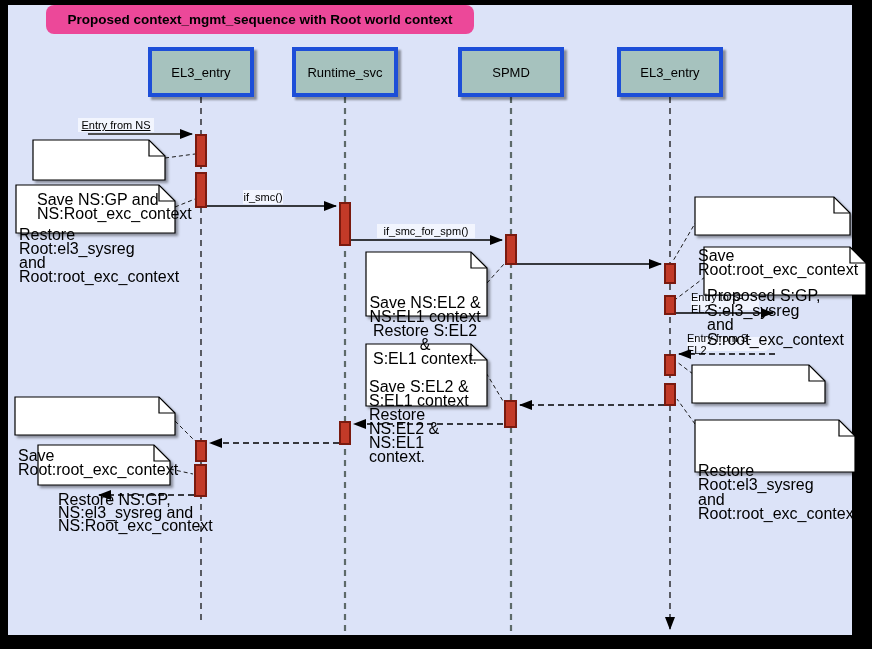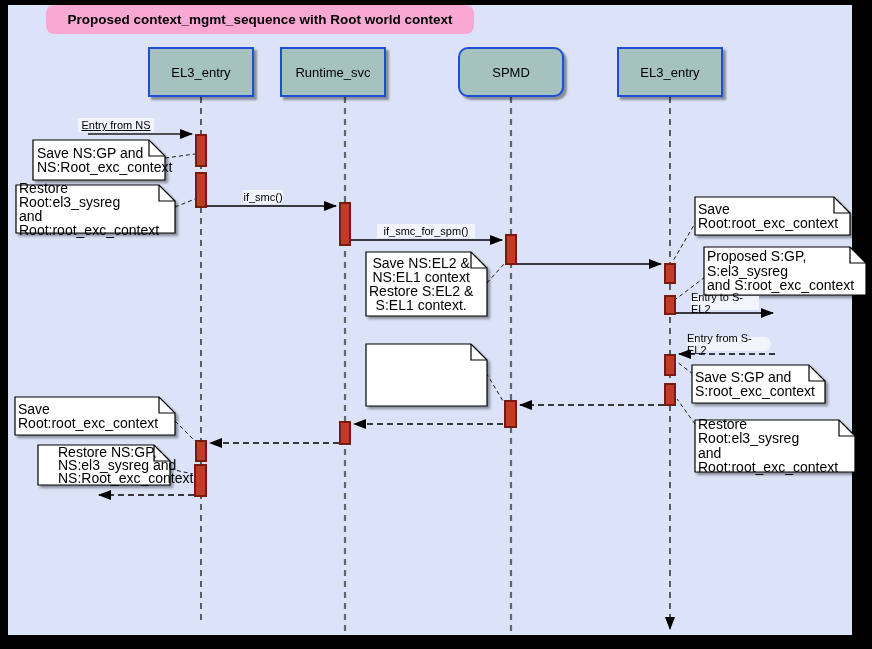--- a/index.html
+++ b/index.html
@@ -9,28 +9,28 @@
   svg.lines{position:absolute;left:0;top:0;z-index:2;}
   .ll-thin{stroke:#141414;stroke-width:1.3;stroke-dasharray:6 5;fill:none;}
   .ll-thick{stroke:#5d6a69;stroke-width:2.2;stroke-dasharray:6 5;fill:none;}
   .msg{stroke:#000;stroke-width:1.4;fill:none;}
   .msg-gray{stroke:#4f4f4f;stroke-width:2;fill:none;}
   .ret{stroke:#000;stroke-width:1.4;stroke-dasharray:6 4;fill:none;}
   .conn{stroke:#1a1a1a;stroke-width:1;stroke-dasharray:4 3;fill:none;}
   .note-path{fill:#ffffff;stroke:#000;stroke-width:1.2;}
   .note-flap{fill:none;stroke:#000;stroke-width:1.2;}
   .title{position:absolute;left:46px;top:5px;width:428px;height:29px;z-index:3;
-         background:#f9a8d4;border-radius:8px;display:flex;align-items:center;justify-content:center;
+         background:#ec4899;border-radius:8px;display:flex;align-items:center;justify-content:center;
          font-size:13.5px;font-weight:bold;}
   .actor{position:absolute;top:47px;width:106px;height:50px;z-index:3;background:#a6c2be;
-         border:2px solid #1d4ed8;box-sizing:border-box;box-shadow:3px 3px 2px rgba(0,0,0,0.38);
+         border:4px solid #1d4ed8;box-sizing:border-box;box-shadow:3px 3px 2px rgba(0,0,0,0.38);
          display:flex;align-items:center;justify-content:center;font-size:13px;}
   .bar{position:absolute;z-index:4;background:#c23a28;border:2px solid #7a1a0f;box-sizing:border-box;}
-  .note-text{position:absolute;z-index:5;display:flex;align-items:center;font-size:14px;
-             line-height:14.5px;white-space:pre-line;}
+  .note-text{position:absolute;z-index:5;display:flex;align-items:center;font-size:16px;
+             line-height:14.5px;white-space:pre-line;margin-top:47px;}
   .mlabel{position:absolute;z-index:5;height:14px;font-size:11px;
           background:rgba(243,246,254,0.92);display:flex;align-items:center;justify-content:center;}
 </style>
 </head>
 <body>
 
 <div class="stage">
   <div class="canvas"></div>
 
   <svg class="lines" width="872" height="649" viewBox="0 0 872 649">
@@ -91,22 +91,22 @@
       <path class="note-path" d="M15,397 L159,397 L175,413 L175,435 L15,435 Z"></path>
         <path class="note-flap" d="M159,397 L159,413 L175,413"></path>
       <path class="note-path" d="M38,445 L154,445 L170,461 L170,485 L38,485 Z"></path>
         <path class="note-flap" d="M154,445 L154,461 L170,461"></path>
     </g>
   </svg>
 
   <div class="title">Proposed context_mgmt_sequence with Root world context</div>
 
   <div class="actor" style="left:148px;">EL3_entry</div>
-  <div class="actor" style="left:280px;">Runtime_svc</div>
-  <div class="actor" style="left:458px;border-radius:10px;">SPMD</div>
+  <div class="actor" style="left:292px;">Runtime_svc</div>
+  <div class="actor" style="left:458px;">SPMD</div>
   <div class="actor" style="left:617px;">EL3_entry</div>
 
   <div class="bar" style="left:195px;top:134px;width:12px;height:33px;"></div>
   <div class="bar" style="left:195px;top:172px;width:12px;height:36px;"></div>
   <div class="bar" style="left:339px;top:202px;width:12px;height:44px;"></div>
   <div class="bar" style="left:505px;top:234px;width:12px;height:31px;"></div>
   <div class="bar" style="left:664px;top:263px;width:12px;height:21px;"></div>
   <div class="bar" style="left:664px;top:295px;width:12px;height:20px;"></div>
   <div class="bar" style="left:664px;top:354px;width:12px;height:22px;"></div>
   <div class="bar" style="left:664px;top:383px;width:12px;height:23px;"></div>
@@ -126,22 +126,24 @@
   <div class="note-text" style="left:19px;top:188px;width:140px;height:42px;line-height:14px;">Restore Root:el3_sysreg
 and
 Root:root_exc_context</div>
   <div class="note-text" style="left:369px;top:255px;width:112px;height:58px;line-height:14px;text-align:center;">Save NS:EL2 &amp;
 NS:EL1 context
 Restore S:EL2 &amp;
 S:EL1 context.</div>
   <div class="note-text" style="left:698px;top:199px;width:140px;height:34px;">Save Root:root_exc_context</div>
   <div class="note-text" style="left:707px;top:249px;width:152px;height:44px;">Proposed S:GP, S:el3_sysreg
 and S:root_exc_context</div>
-  <div class="note-text" style="left:695px;top:367px;width:118px;height:34px;">Save S:GP and
-S:root_exc_context</div>
   <div class="note-text" style="left:698px;top:422px;width:140px;height:47px;">Restore Root:el3_sysreg
 and
 Root:root_exc_context</div>
+  <div class="note-text" style="left:369px;top:347px;width:112px;height:56px;line-height:14px;">Save S:EL2 &amp;
+S:EL1 context
+Restore NS:EL2 &amp;
+NS:EL1 context.</div>
   <div class="note-text" style="left:18px;top:399px;width:145px;height:34px;">Save Root:root_exc_context</div>
   <div class="note-text" style="left:58px;top:446px;width:120px;height:38px;line-height:13px;">Restore NS:GP,
 NS:el3_sysreg and
 NS:Root_exc_context</div>
 </div>
 
 </body></html>

